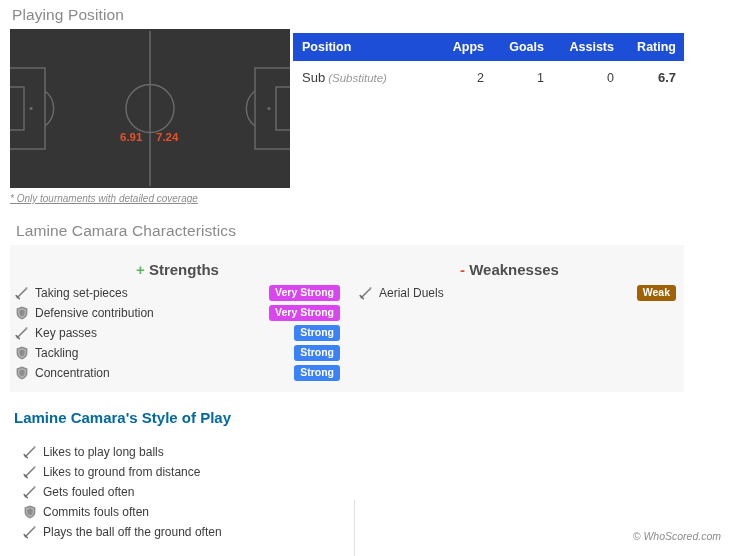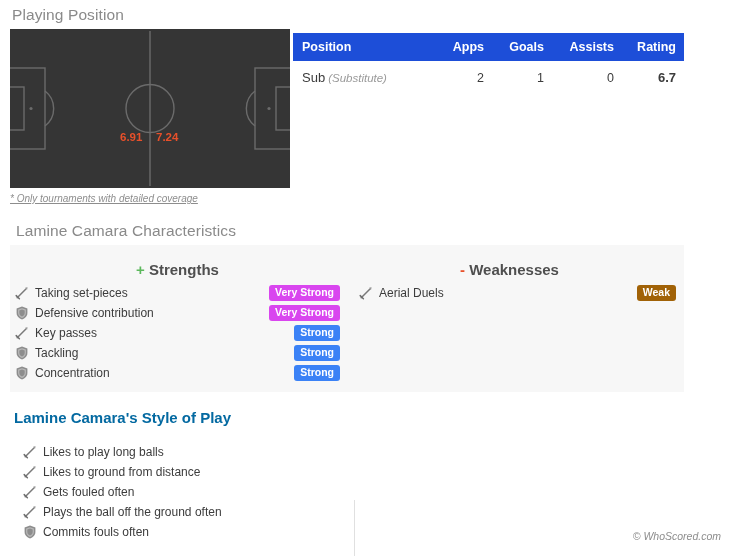--- a/index.html
+++ b/index.html
@@ -407,34 +407,34 @@
         </g>
         <path d="M11.2 2.6 L13.6 2.2 L13.2 4.6 Z" fill="#9a9a9a"></path>
         <line x1="2.2" y1="10.6" x2="5.4" y2="13.8" stroke="#6f6f6f" stroke-width="1.5" stroke-linecap="round"></line>
       </svg>
     </span>
     <span>Gets fouled often</span>
   </li>
   <li class="sop-row">
     <span class="char-icon">
       <svg width="16" height="16" viewBox="0 0 16 16">
+        <path d="M8 1.6 L13.4 3.6 V8 C13.4 11.2 10.9 13.4 8 14.4 C5.1 13.4 2.6 11.2 2.6 8 V3.6 Z" fill="#8d8d8d"></path>
+        <path d="M8 3.2 L11.9 4.6 V8 C11.9 10.4 10.1 12.1 8 12.9 C5.9 12.1 4.1 10.4 4.1 8 V4.6 Z" fill="#b8b8b8"></path>
+        <path d="M8 4.6 L10.7 5.6 V8 C10.7 9.8 9.4 11 8 11.6 C6.6 11 5.3 9.8 5.3 8 V5.6 Z" fill="#8d8d8d"></path>
+      </svg>
+    </span>
+    <span>Commits fouls often</span>
+  </li>
+  <li class="sop-row">
+    <span class="char-icon">
+      <svg width="16" height="16" viewBox="0 0 16 16">
         <g stroke="#7a7a7a" stroke-width="1.5" fill="none" stroke-linecap="round">
           <line x1="3.2" y1="12.8" x2="12.2" y2="3.8"></line>
         </g>
         <path d="M11.2 2.6 L13.6 2.2 L13.2 4.6 Z" fill="#9a9a9a"></path>
         <line x1="2.2" y1="10.6" x2="5.4" y2="13.8" stroke="#6f6f6f" stroke-width="1.5" stroke-linecap="round"></line>
       </svg>
     </span>
     <span>Plays the ball off the ground often</span>
   </li>
-  <li class="sop-row">
-    <span class="char-icon">
-      <svg width="16" height="16" viewBox="0 0 16 16">
-        <path d="M8 1.6 L13.4 3.6 V8 C13.4 11.2 10.9 13.4 8 14.4 C5.1 13.4 2.6 11.2 2.6 8 V3.6 Z" fill="#8d8d8d"></path>
-        <path d="M8 3.2 L11.9 4.6 V8 C11.9 10.4 10.1 12.1 8 12.9 C5.9 12.1 4.1 10.4 4.1 8 V4.6 Z" fill="#b8b8b8"></path>
-        <path d="M8 4.6 L10.7 5.6 V8 C10.7 9.8 9.4 11 8 11.6 C6.6 11 5.3 9.8 5.3 8 V5.6 Z" fill="#8d8d8d"></path>
-      </svg>
-    </span>
-    <span>Commits fouls often</span>
-  </li>
 </ul>
 
 <div id="footer-credit">© WhoScored.com</div>
 
 </body></html>

